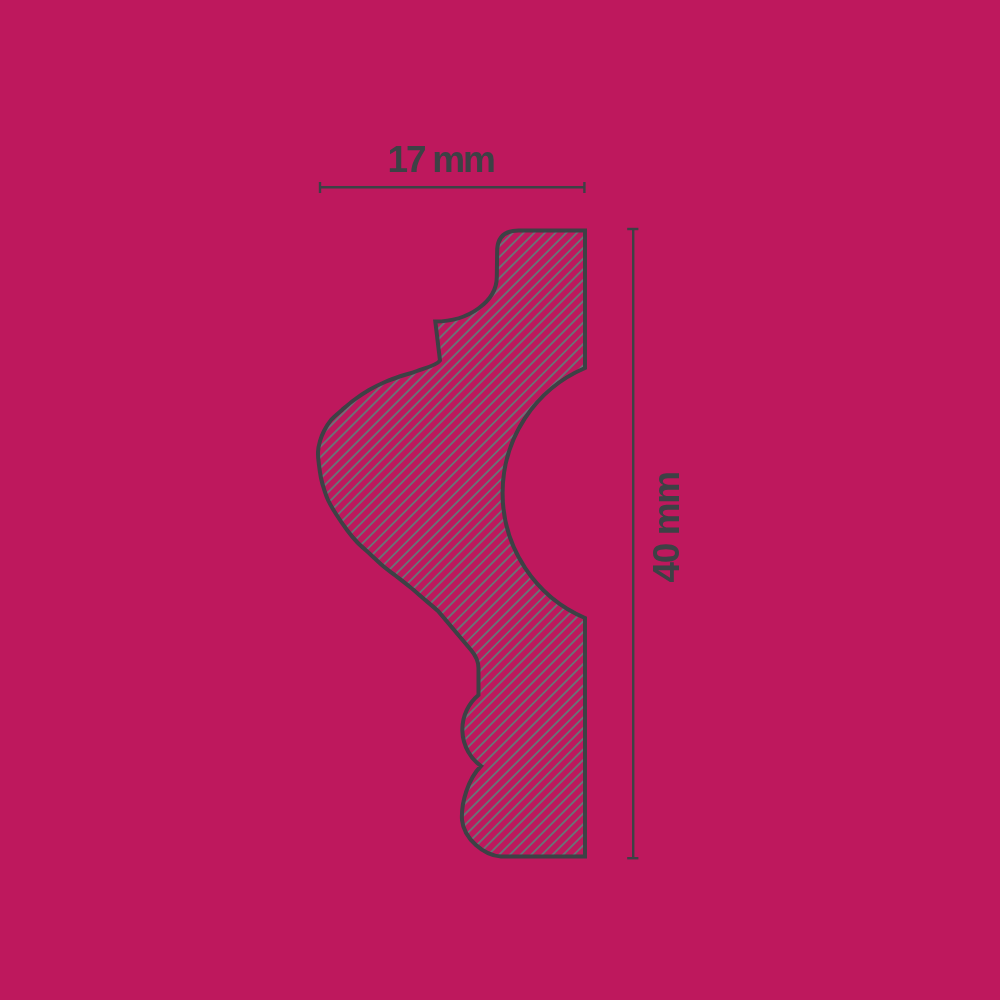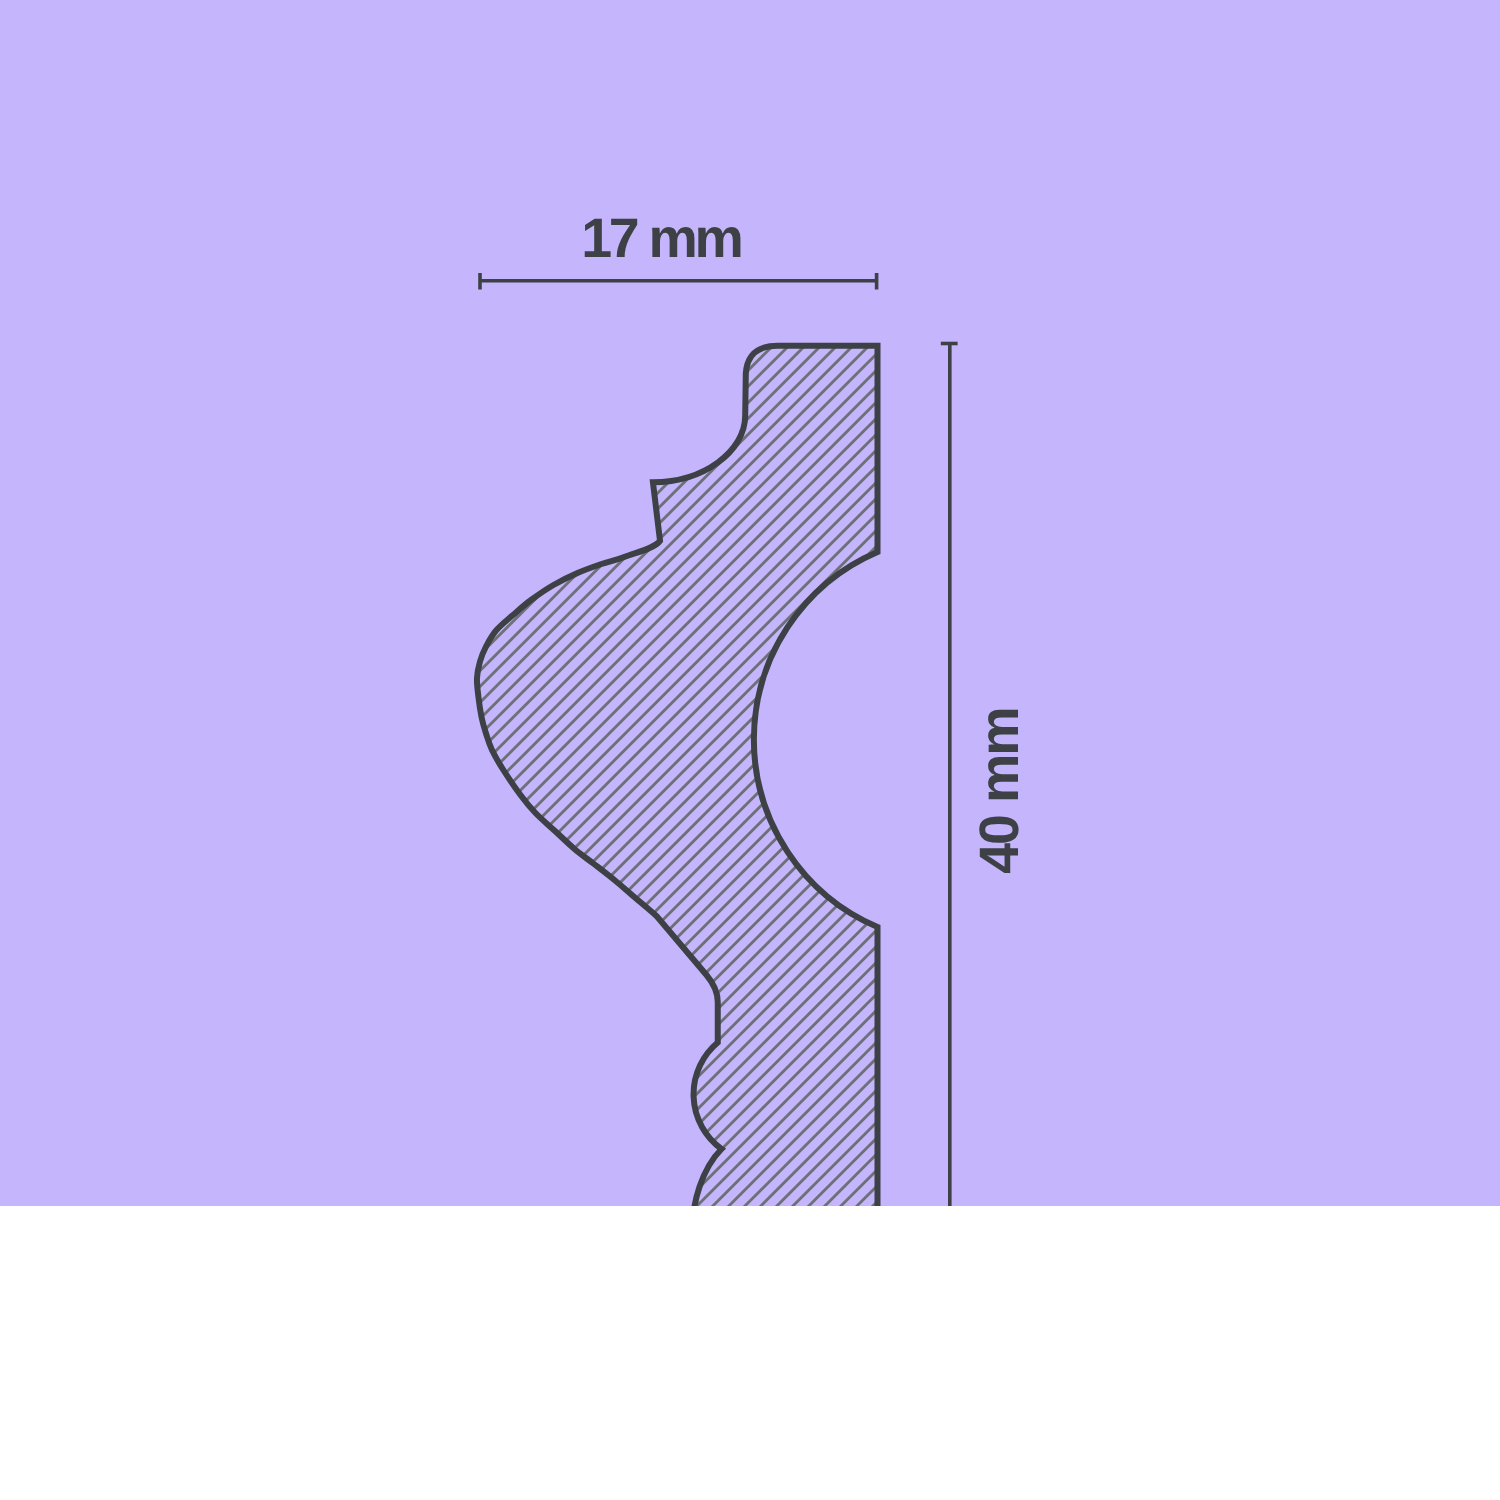--- a/index.html
+++ b/index.html
@@ -1,16 +1,16 @@
 <!DOCTYPE html>
 <html><head>
 <meta charset="utf-8">
 <style>
   html,body{margin:0;padding:0;background:#ffffff;}
-  .wrap{width:1000px;height:804px;position:relative;background:#c4b5fd;}
+  .wrap{width:1000px;height:1000px;position:relative;background:#be185d;}
   svg{display:block;}
   text{font-family:"Liberation Sans", sans-serif;font-weight:bold;fill:#3d4145;}
 </style>
 </head>
 <body>
 <div class="wrap">
 <svg width="1000" height="1000" viewBox="0 0 1000 1000">
   <defs>
     <clipPath id="shapeclip">
       <path d="M 518.5,230.5 L 585,230.5 L 585,368 A 136,136 0 0 0 585,618 L 585,856.5 L 501,856.5

